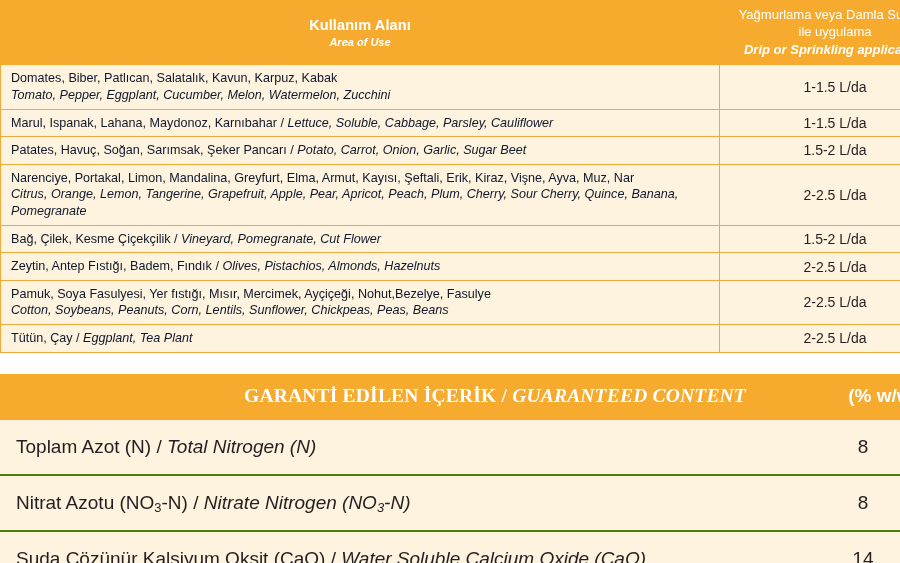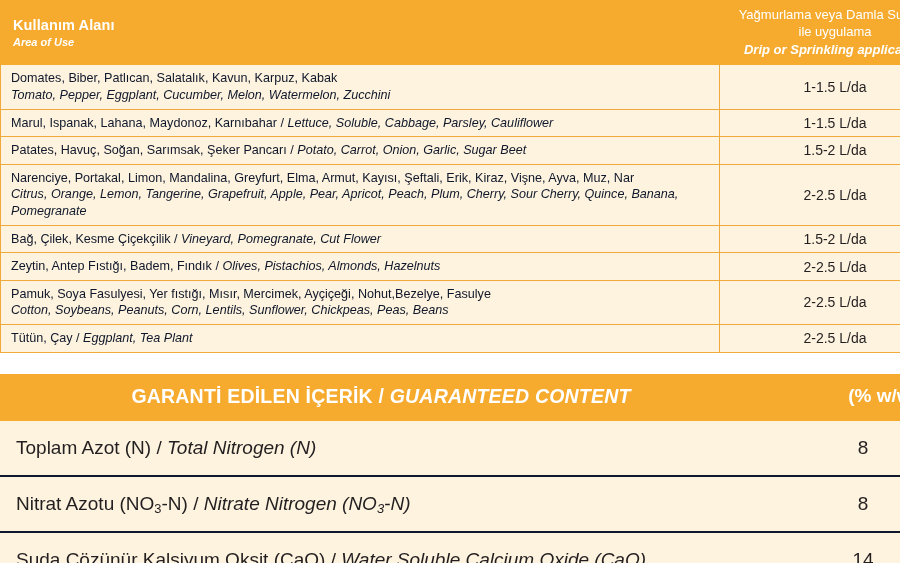--- a/index.html
+++ b/index.html
@@ -31,21 +31,21 @@
     border: 1px solid #f2a93b;
     vertical-align: middle;
   }
   .usage-head th {
     background: #f6ab2f;
     color: #ffffff;
     padding: 6px 12px;
     border: 1px solid #f6ab2f;
   }
   .usage-head th.left-head {
-    text-align: left;
+    text-align: center;
     width: 694px;
   }
   .usage-head th.right-head {
     text-align: center;
     width: 206px;
   }
   .head-tr {
     font-size: 14.5px;
     font-weight: bold;
     line-height: 1.25;
@@ -102,22 +102,23 @@
     border-collapse: collapse;
     table-layout: fixed;
   }
   .content-head td {
     background: #f6ab2f;
     color: #ffffff;
     padding: 11px 16px 13px 16px;
     border: none;
   }
   .content-head .title-cell {
-    text-align: center;
+    text-align: right;
     width: 730px;
+    font-family: Liberation Serif, serif;
   }
   .content-head .pct-cell {
     text-align: center;
     width: 170px;
   }
   .c-title-tr {
     font-size: 19.5px;
     font-weight: bold;
     letter-spacing: .2px;
   }
@@ -128,21 +129,21 @@
     letter-spacing: .2px;
   }
   .c-pct {
     font-size: 19px;
     font-weight: bold;
     margin-left: 40px;
   }
 
   .content-table tbody td {
     background: #fdf3df;
-    border-bottom: 2px solid #0f172a;
+    border-bottom: 2px solid #4d7c0f;
     padding: 16px 16px;
     color: #231f20;
   }
   .content-table tbody tr:last-child td {
     border-bottom: none;
   }
   .content-table tbody td.nutrient {
     font-size: 19px;
     text-align: left;
   }

